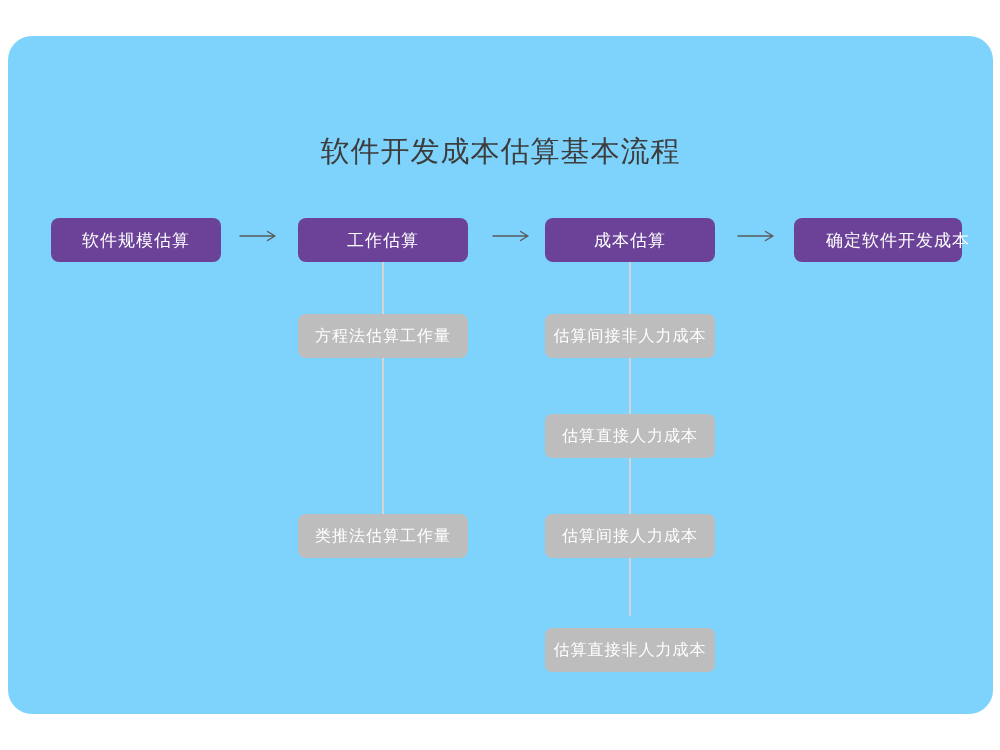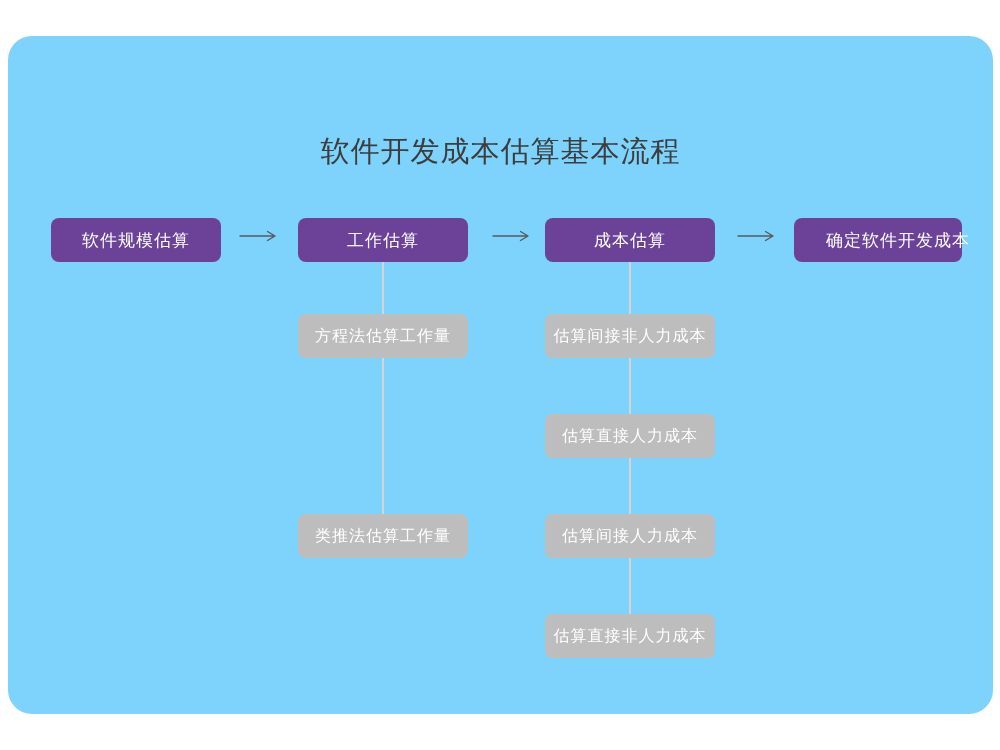--- a/index.html
+++ b/index.html
@@ -52,21 +52,21 @@
   }
   .main-1 { left: 43px; }
   .main-2 { left: 290px; }
   .main-3 { left: 537px; }
   .main-4 { left: 786px; width: 168px; padding-left: 40px; }
   .work-col { left: 290px; }
   .cost-col { left: 537px; border-radius: 7px; }
   .row-1 { top: 278px; }
   .row-2 { top: 378px; }
   .row-3 { top: 478px; }
-  .row-4 { top: 578px; }
+  .row-4 { top: 592px; }
   .vline {
     position: absolute;
     width: 2px;
     background: #d4d4d4;
     z-index: 1;
   }
   .vline-work { left: 374px; top: 218px; height: 262px; }
   .vline-cost { left: 621px; top: 218px; height: 362px; }
   .arrow {
     position: absolute;

